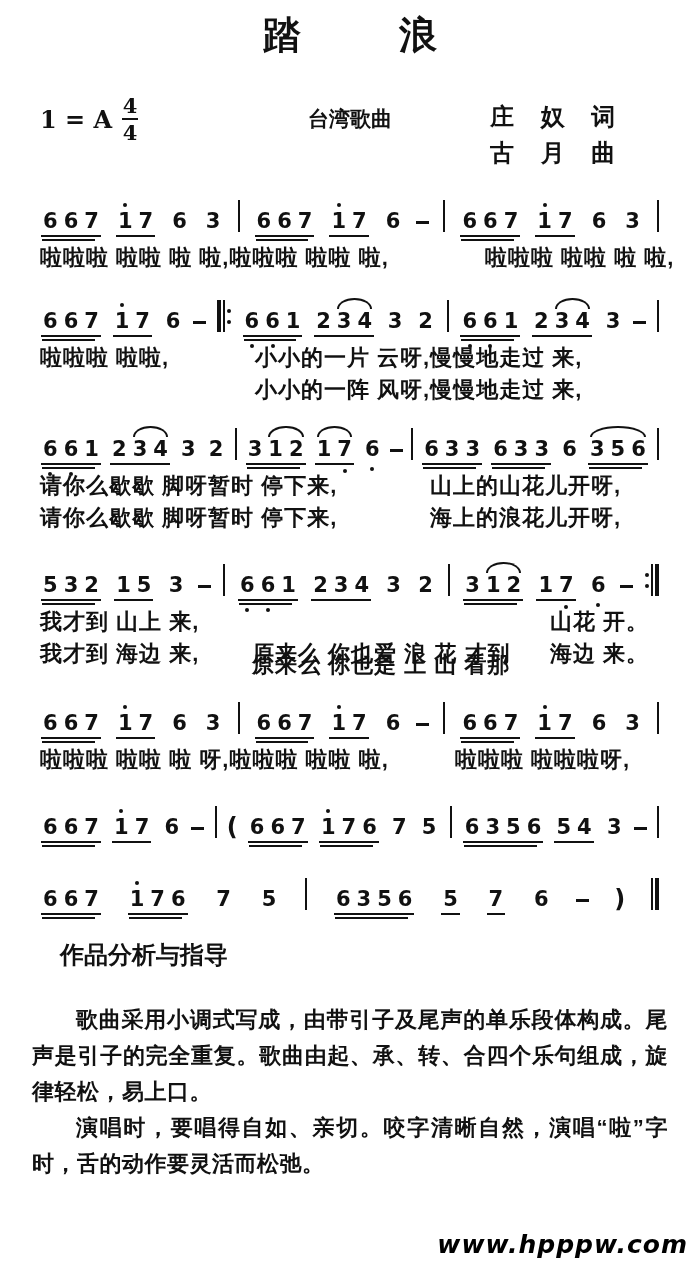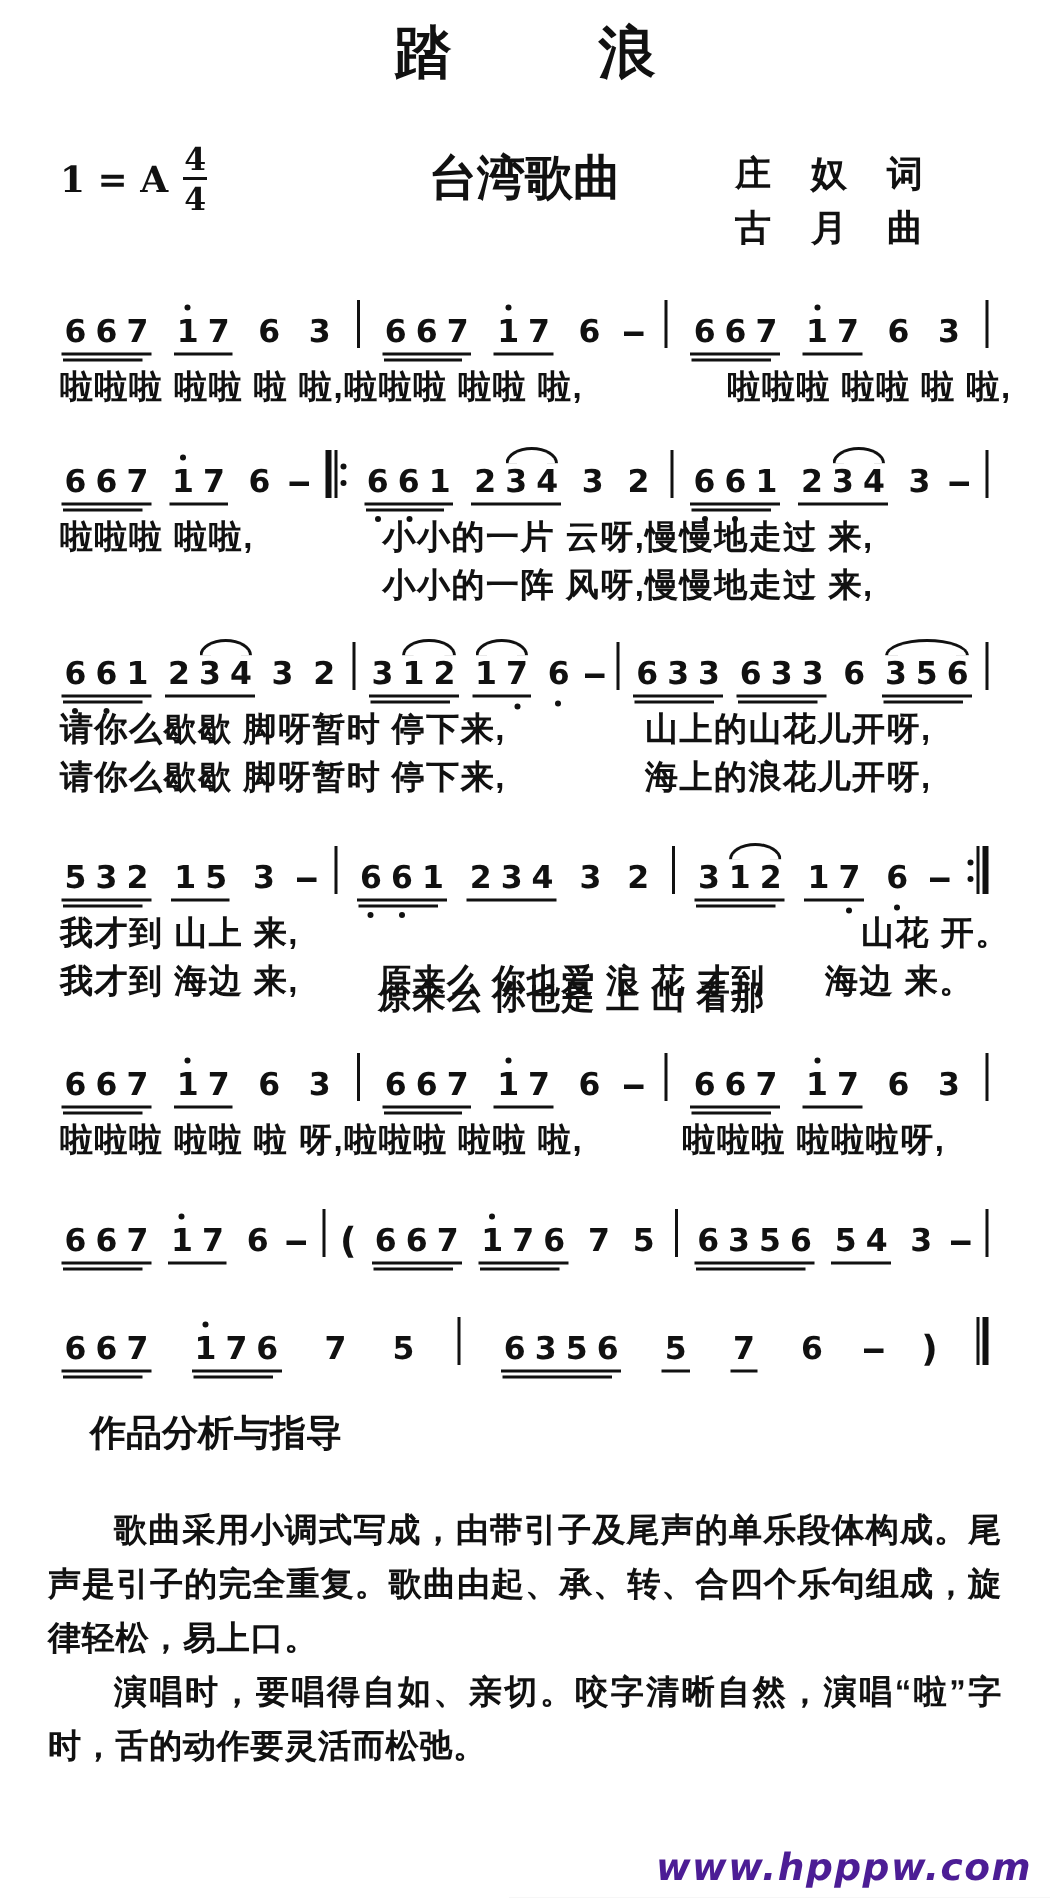--- a/index.html
+++ b/index.html
@@ -10,21 +10,21 @@
   
   .header{padding-top:10px;}
   .title{text-align:center;font-size:38px;font-weight:700;letter-spacing:30px;
          text-indent:30px;font-family:"DejaVu Sans",sans-serif;}
   .header-row{display:flex;align-items:center;margin-top:6px;padding:0 40px;}
   .keysig{display:flex;align-items:center;font-size:24px;font-weight:700;
           font-family:"DejaVu Serif",serif;width:170px;}
   .meter{display:inline-flex;flex-direction:column;align-items:center;margin-left:10px;
          font-size:21px;line-height:1;font-weight:700;}
   .meter .rule{width:16px;height:2px;background:#111;margin:2px 0;}
-  .subtitle{flex:1;text-align:center;font-size:32px;font-weight:700;}
+  .subtitle{flex:1;text-align:center;font-size:21px;font-weight:700;}
   .credits{width:170px;font-size:24px;font-weight:700;line-height:36px;margin-top:32px;}
   .credits div{letter-spacing:10px;}
 
   
   .score{padding:0 40px;}
   .music-line{position:relative;}
   .music-line:nth-child(1){margin-top:24px;}
   .music-line:nth-child(2){margin-top:20px;}
   .music-line:nth-child(3){margin-top:16px;}
   .music-line:nth-child(4){margin-top:24px;}
@@ -60,21 +60,21 @@
   .lyrics-row{position:relative;height:32px;font-size:22px;font-weight:700;}
   .lyr-seg{position:absolute;top:0;white-space:nowrap;letter-spacing:1px;}
 
   
   .analysis{padding:0 32px;margin-top:18px;}
   .analysis h2{font-size:24px;font-weight:700;margin:0 0 31px 28px;}
   .analysis p{font-size:22px;font-weight:600;line-height:36px;margin:0;
               text-indent:2em;text-align:justify;letter-spacing:0.5px;}
 
   .watermark{position:absolute;right:12px;bottom:6px;font-size:25px;font-weight:700;
-             font-style:italic;color:#4c1d95;letter-spacing:1px;
+             font-style:italic;color:#000000;letter-spacing:1px;
              font-family:"DejaVu Sans",sans-serif;}
 </style>
 </head>
 <body>
 
 <div class="page">
 
   <div class="header">
     <div class="title">踏　浪</div>
     <div class="header-row">
@@ -360,21 +360,21 @@
               <i></i>
               <i></i>
             </span>
             <span class="bline"></span>
             <span class="bline thick"></span>
           </span>
         </div>
         <div class="lyrics-row">
           <span class="lyr-seg" style="left: 0px;">我才到 山上 来,</span>
           <span class="lyr-seg" style="left: 212px; margin-top: 43px;">原来么 你也是 上 山 看那</span>
-          <span class="lyr-seg" style="left: 534px;">山花 开。</span>
+          <span class="lyr-seg" style="left: 510px;">山花 开。</span>
         </div>
         <div class="lyrics-row">
           <span class="lyr-seg" style="left: 0px;">我才到 海边 来,</span>
           <span class="lyr-seg" style="left: 212px;">原来么 你也爱 浪 花 才到</span>
           <span class="lyr-seg" style="left: 510px;">海边 来。</span>
         </div>
       </div>
       <div class="music-line">
         <div class="notes-row">
           <span class="grp u2">

